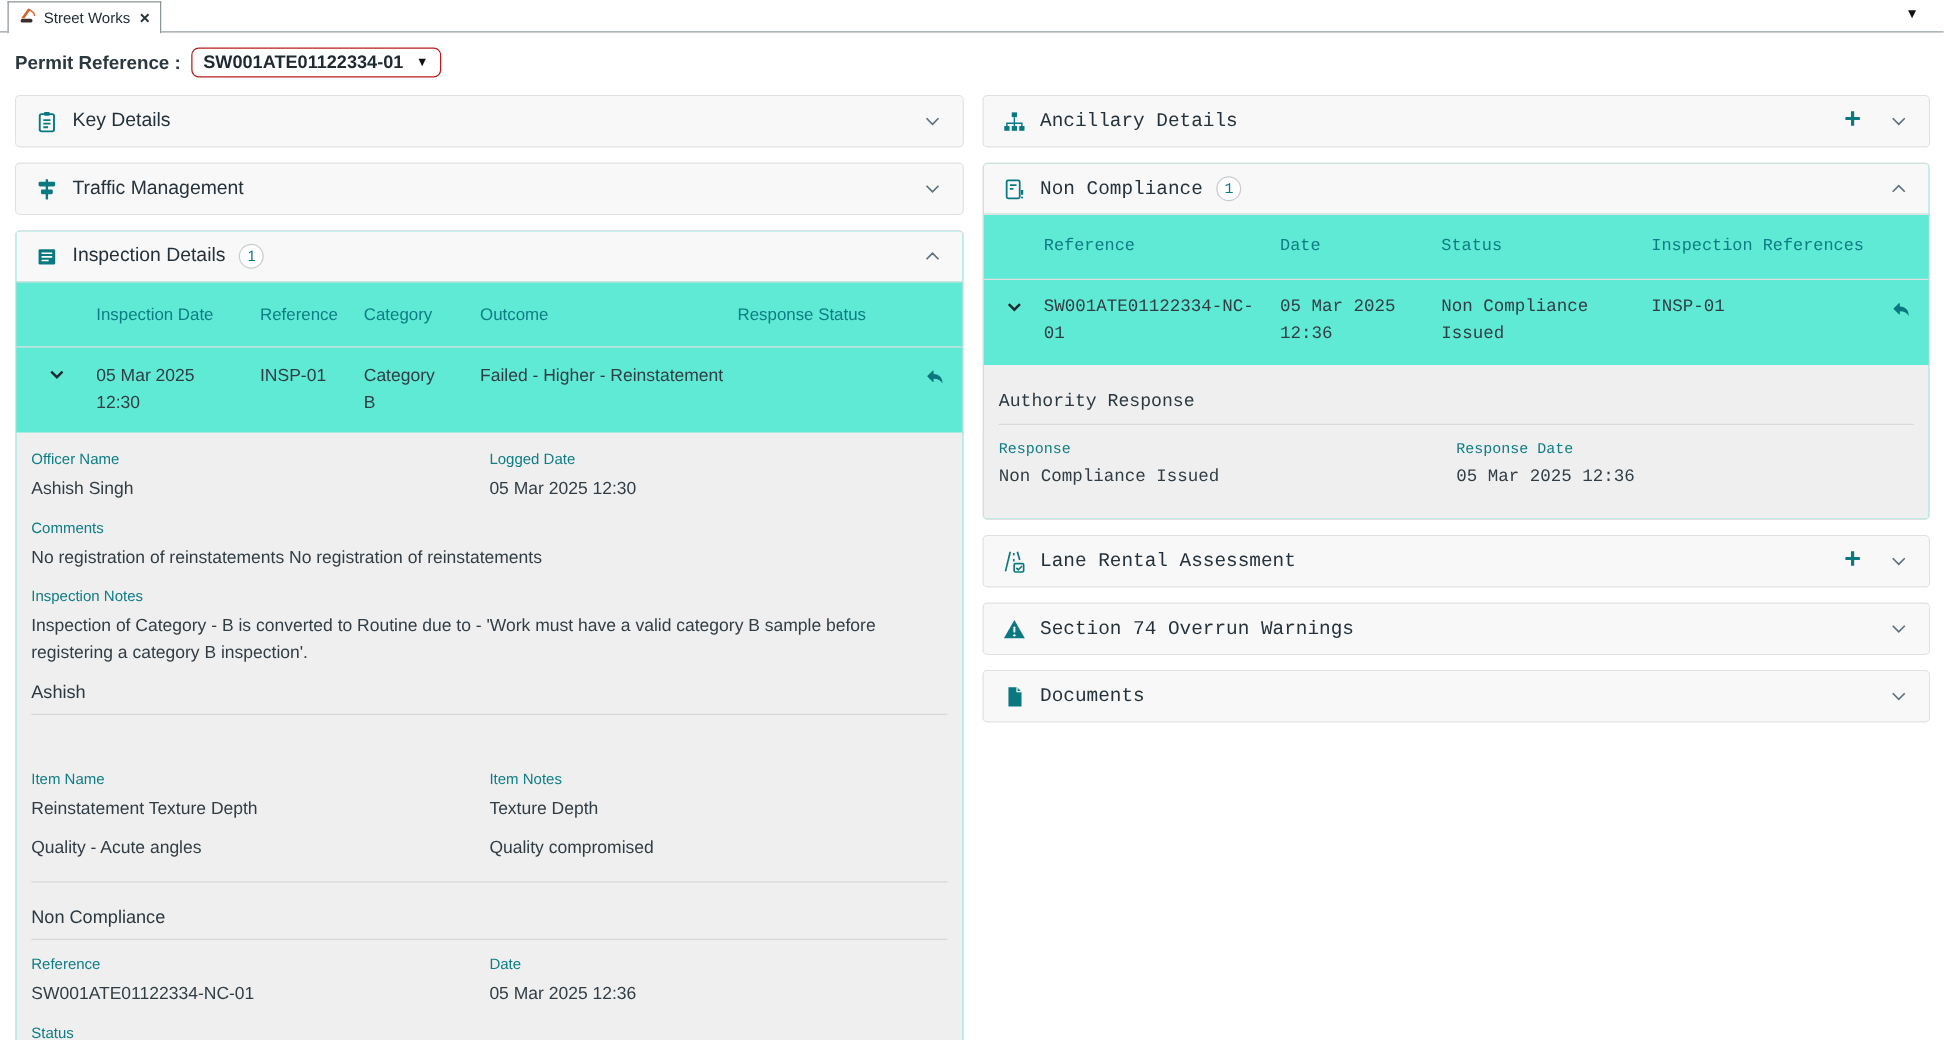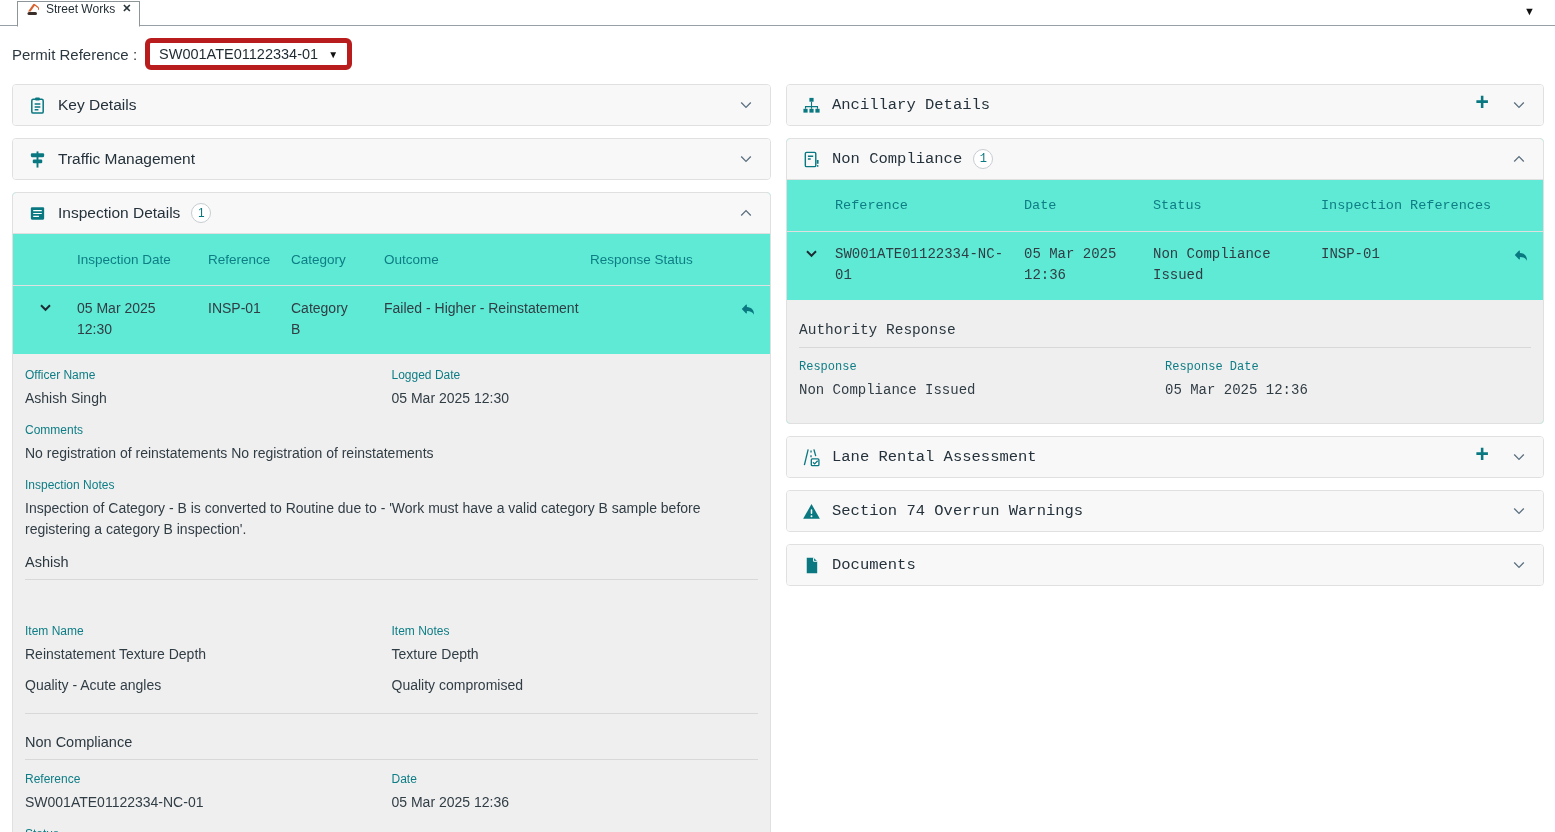--- a/index.html
+++ b/index.html
@@ -16,32 +16,32 @@
   *{box-sizing:border-box;}
   html,body{margin:0;padding:0;}
   body{
     width:1555px;height:832px;overflow:hidden;background:#fff;
     font-family:"Liberation Sans",sans-serif;color:var(--text);
     position:relative;
   }
   
   .tabbar{position:relative;height:26px;border-bottom:1px solid #97A0A4;}
   .tab{
-    position:absolute;left:17px;top:1px;height:26px;min-width:104px;
+    position:absolute;left:6px;top:1px;height:26px;min-width:104px;
     background:#fff;border:1px solid #8E9599;border-bottom:1px solid #fff;
-    display:flex;gap:5px;padding:0 8px;z-index:2;
+    display:flex;align-items:center;gap:5px;padding:0 8px;z-index:2;
   }
   .tab-title{font-size:12px;color:#1E2A30;}
   .tab-close{font-size:11px;font-weight:bold;color:#2B363C;cursor:pointer;margin-left:2px;}
   .tabbar-caret{position:absolute;right:20px;top:5px;font-size:11px;color:#111;cursor:pointer;}
   
-  .permit-row{display:flex;align-items:center;gap:8px;padding:12px 12px 12px 12px;}
+  .permit-row{display:flex;align-items:center;gap:8px;padding:12px 12px 12px 12px;font-weight:bold;}
   .permit-label{font-size:15px;color:#2B3840;}
   .permit-select{
-    display:flex;align-items:center;gap:10px;border:5px solid #b91c1c;border-radius:6px;
+    display:flex;align-items:center;gap:10px;border:1px solid #b91c1c;border-radius:6px;
     padding:3px 9px;font-size:14.5px;color:#1E2A30;background:#fff;cursor:pointer;justify-content:flex-end;
   }
   .permit-select .caret{font-size:10px;color:#111;}
   
   .main{display:flex;gap:15px;padding:2px 11px 0 12px;align-items:flex-start;}
   .col-left{width:759px;flex:none;}
   .col-right{width:758px;flex:none;font-family:Liberation Mono, monospace;}
   
   .panel{
     border:1px solid var(--panel-border);border-radius:4px;background:#5eead4;

